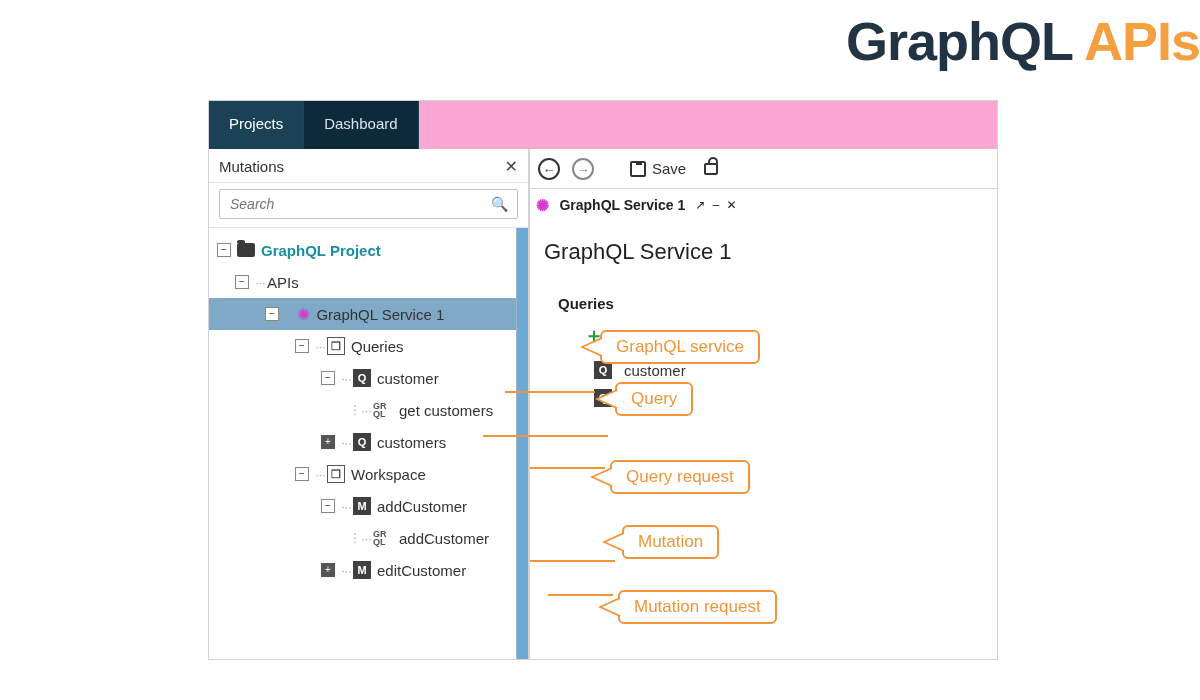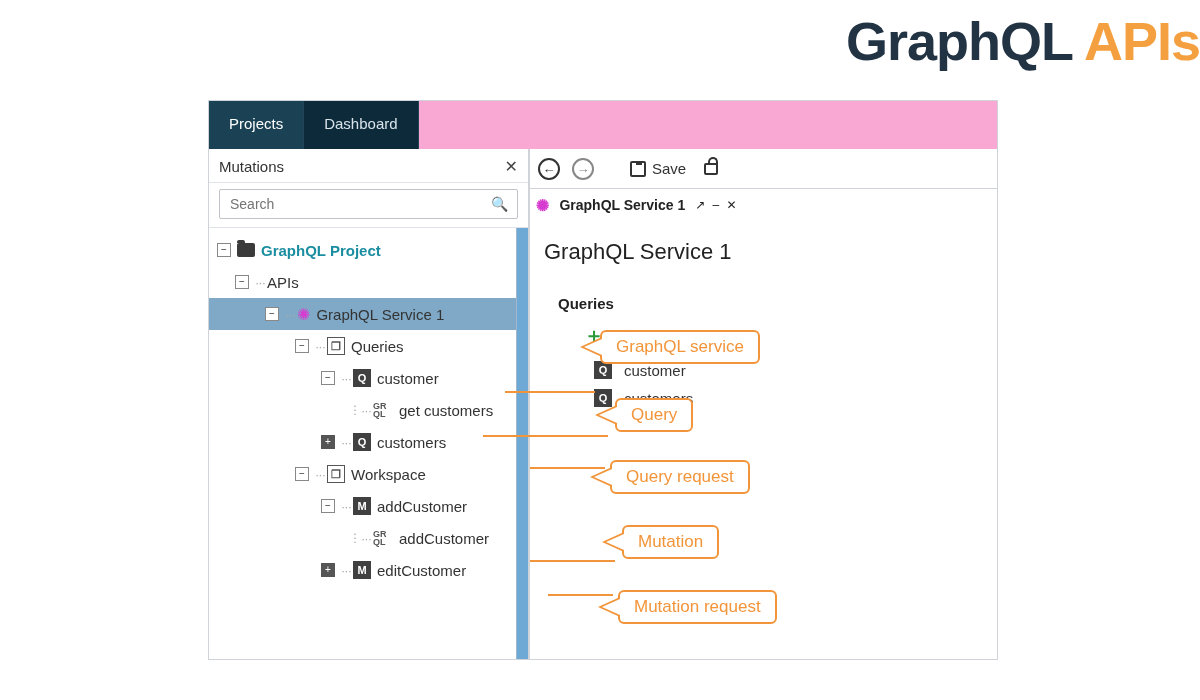--- a/index.html
+++ b/index.html
@@ -88,20 +88,21 @@
     border: 1px solid #c0c4c8;
     border-radius: 2px;
     padding: 4px 8px;
     height: 30px;
   }
   .search-box input {
     flex: 1;
     border: none;
     outline: none;
     font-size: 14px;
+    font-style: italic;
     color: #777;
   }
   .search-box .mag { font-size: 14px; color: #555; }
 
   .tree {
     flex: 1;
     overflow: auto;
     font-size: 15px;
     color: #333;
     padding-top: 6px;
@@ -414,21 +415,21 @@
         </div>
       </div>
     </div>
   </div>
 </div>
 
 <div class="connector" style="left:505px;top:391px;width:90px"></div>
 <div class="callout" style="left:600px;top:330px">GraphQL service</div>
 
 <div class="connector" style="left:483px;top:435px;width:125px"></div>
-<div class="callout" style="left:615px;top:398px">Query</div>
+<div class="callout" style="left:615px;top:382px">Query</div>
 
 <div class="connector" style="left:530px;top:467px;width:75px"></div>
 <div class="callout" style="left:610px;top:460px">Query request</div>
 
 <div class="connector" style="left:530px;top:560px;width:85px"></div>
 <div class="callout" style="left:622px;top:525px">Mutation</div>
 
 <div class="connector" style="left:548px;top:594px;width:65px"></div>
 <div class="callout" style="left:618px;top:590px">Mutation request</div>
 

